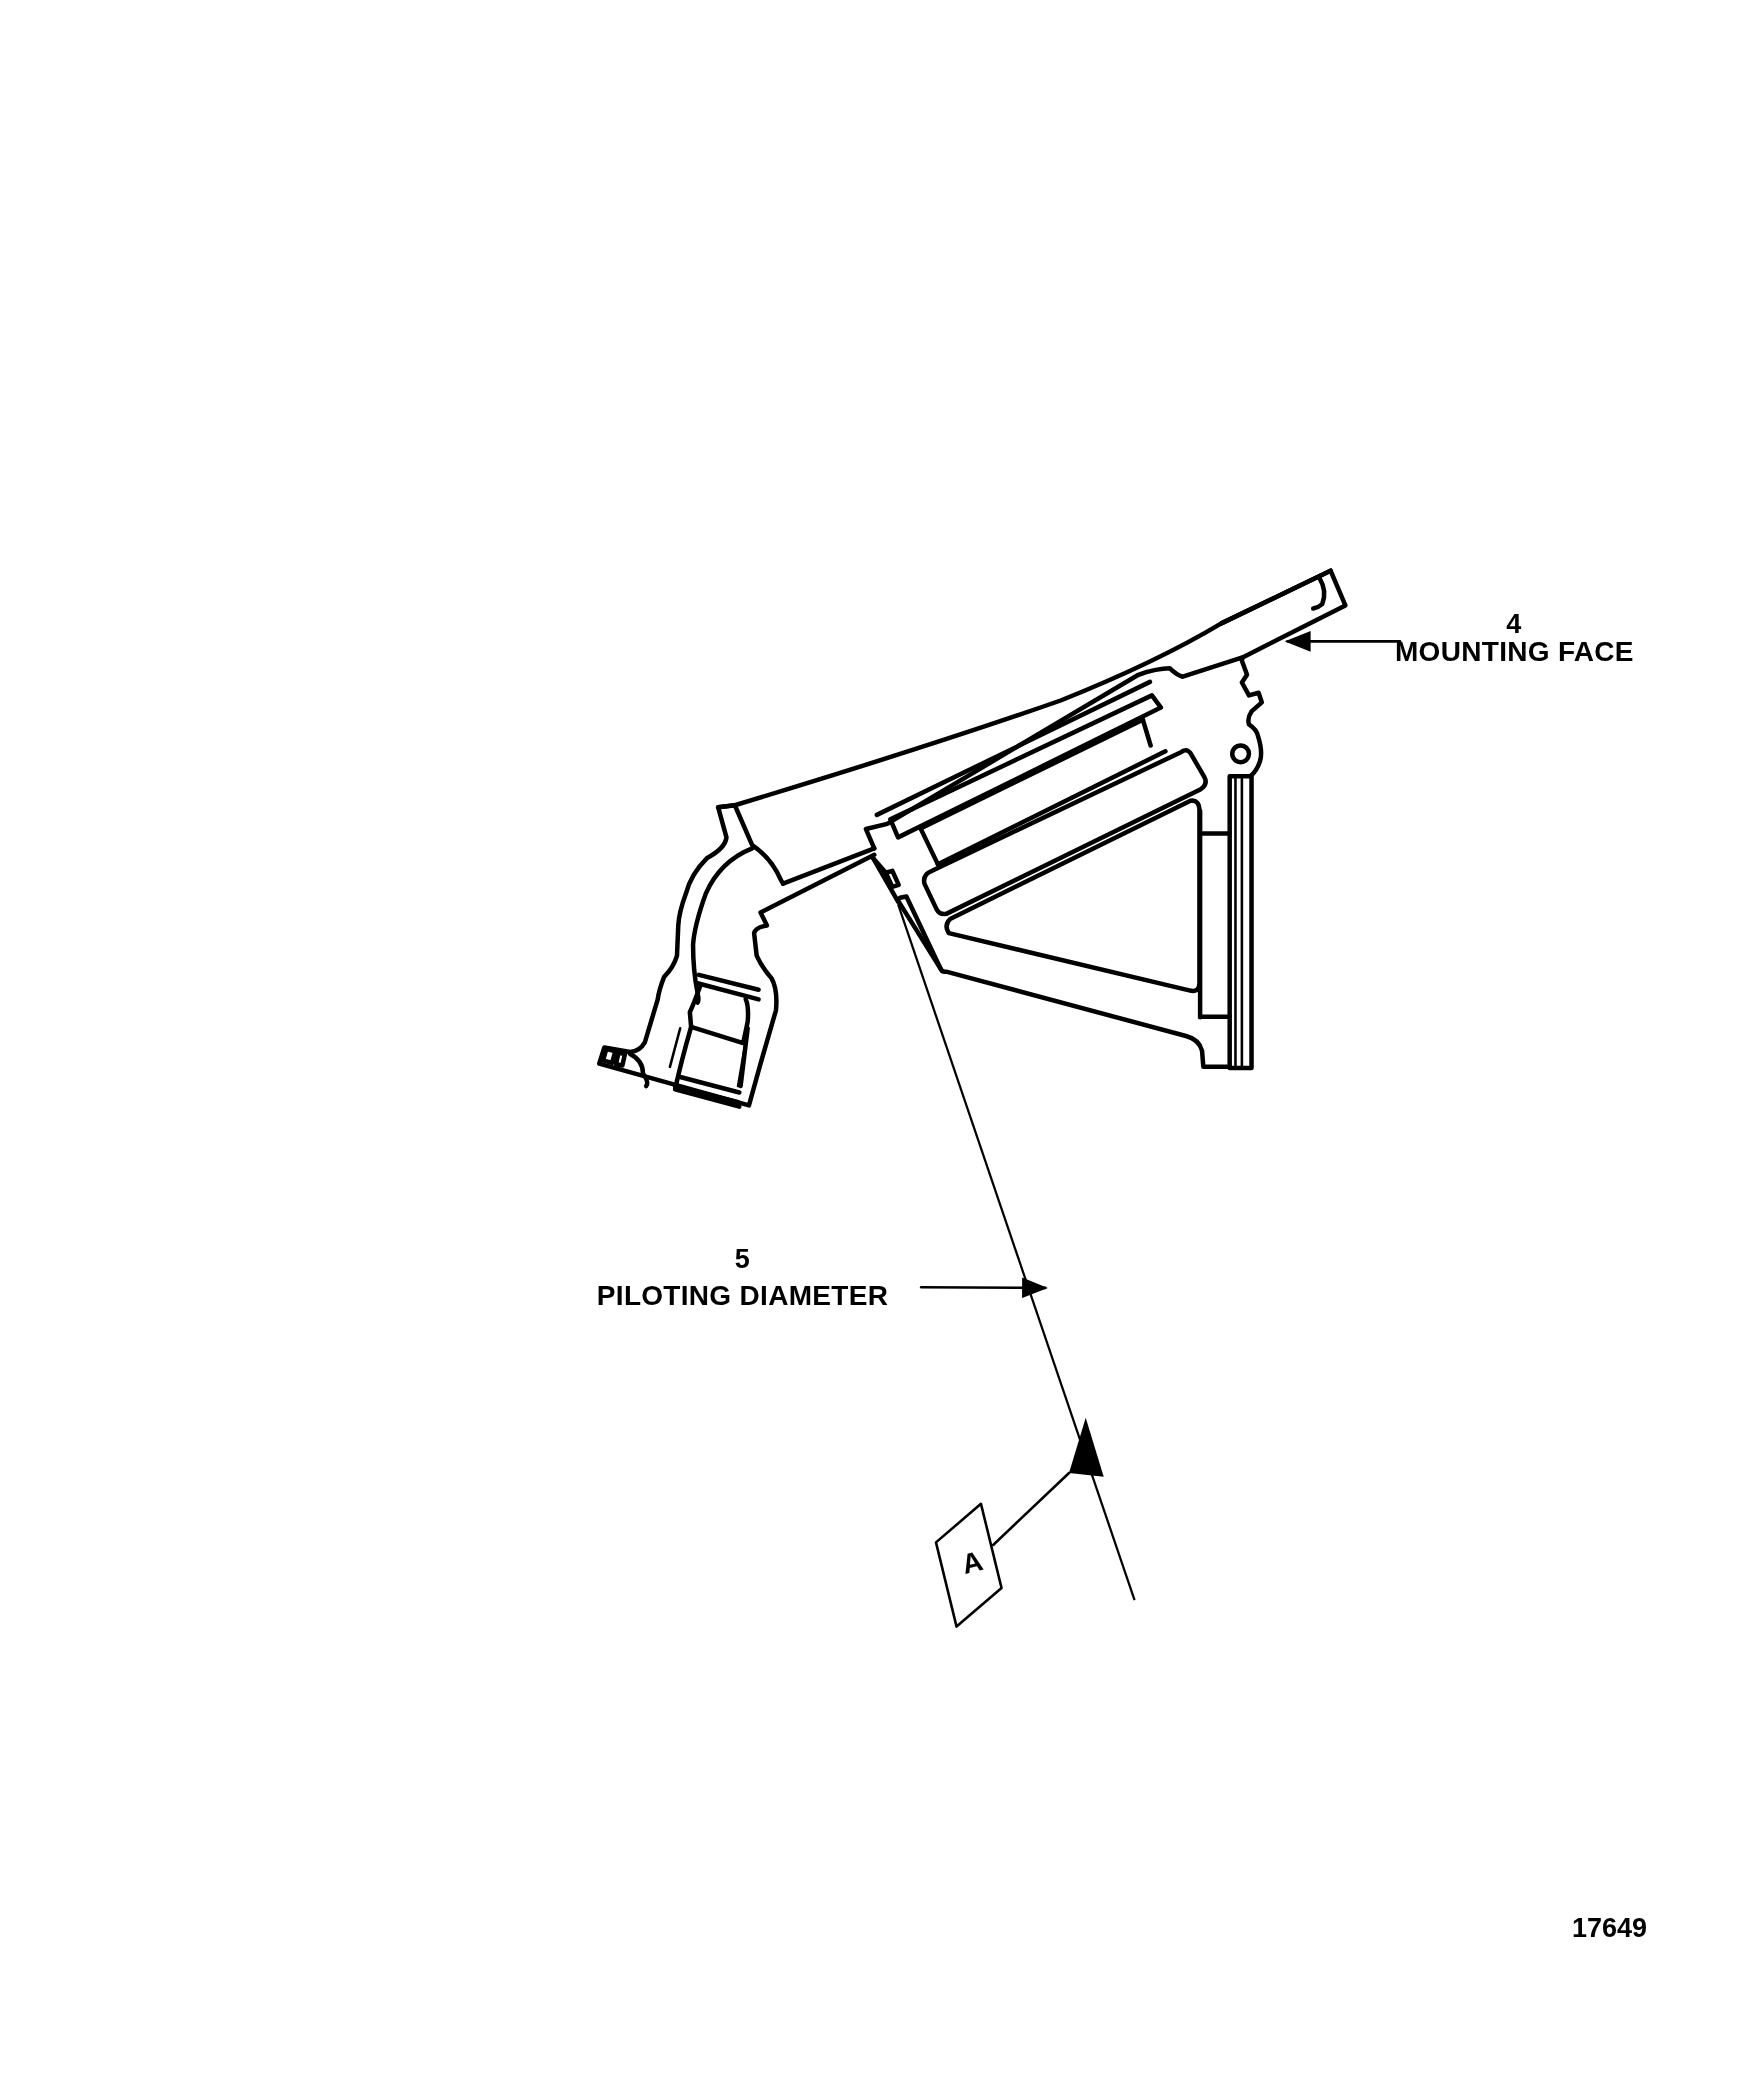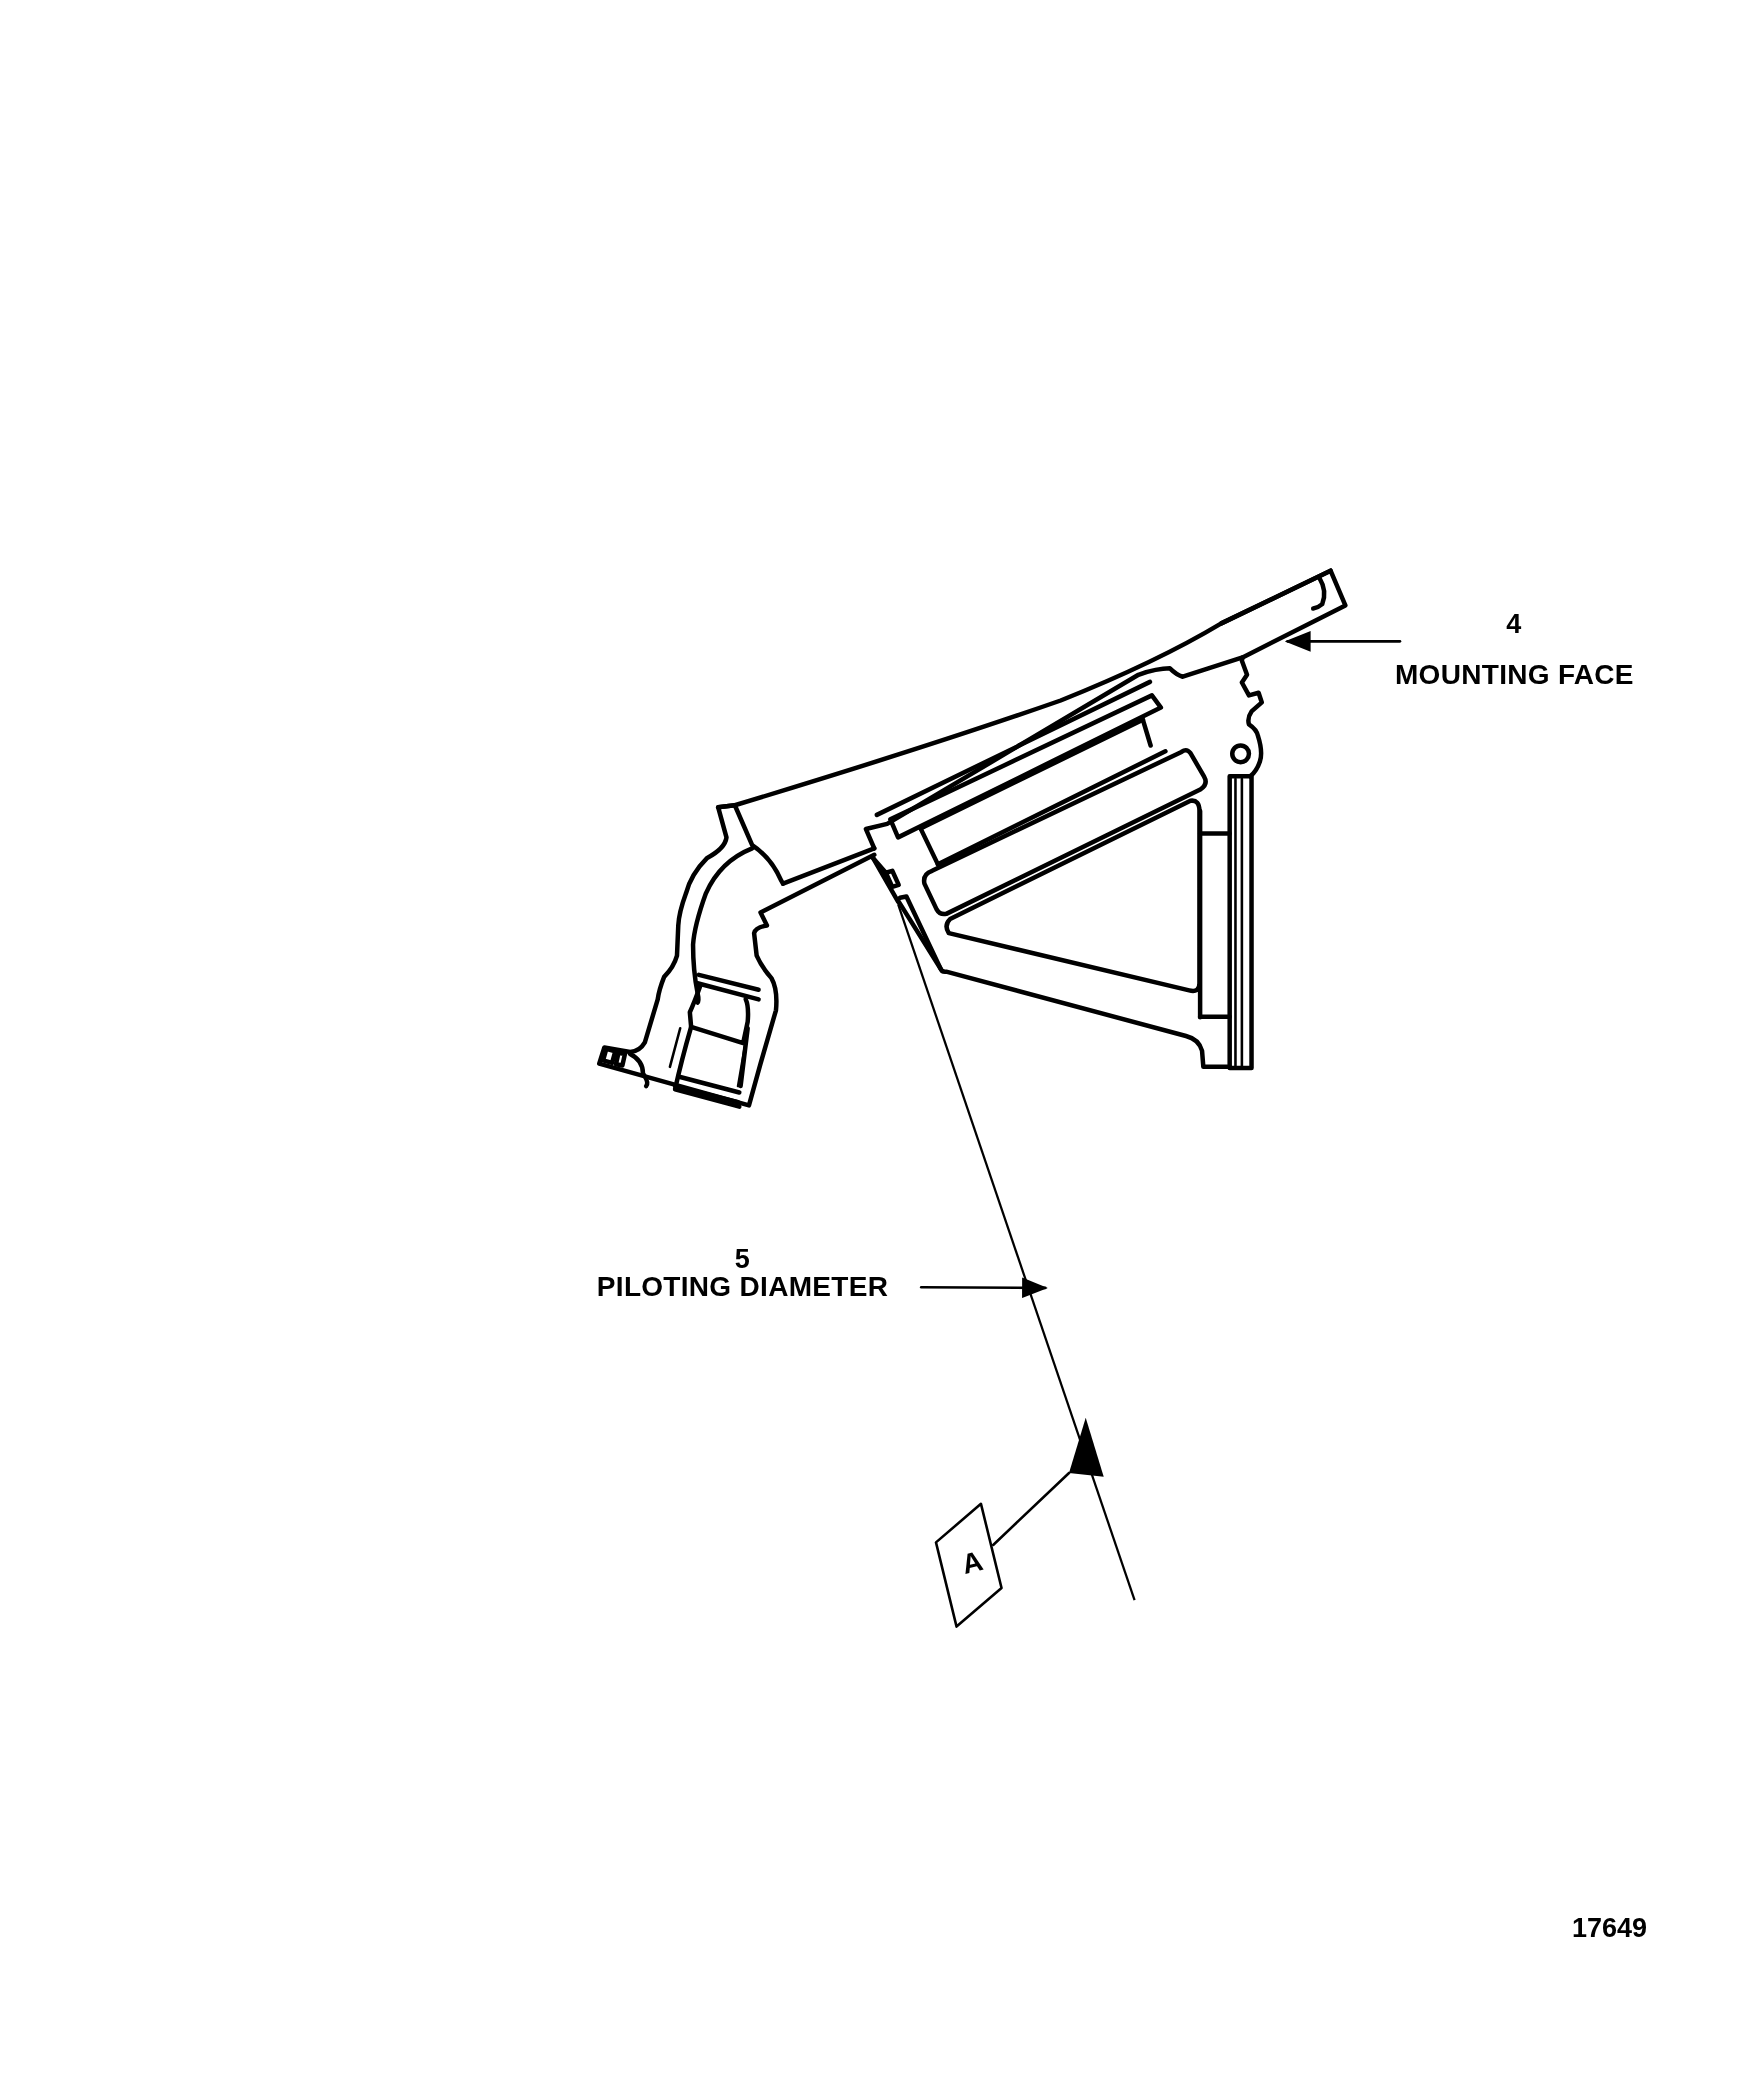--- a/index.html
+++ b/index.html
@@ -89,24 +89,24 @@
       <path d="M1689,2206 L1663,2292 L1717,2298 Z" fill="#000"></path>
       <line class="thin" x1="1663" y1="2292" x2="1545" y2="2404"></line>
       <path class="thin" d="M1456,2400 L1526,2340 L1558,2471 L1488,2531 Z" stroke-linejoin="round"></path>
     </g>
   </svg>
 
   <div class="lbl datum-letter" style="left:953px; top:1549px; width:39px; transform: rotate(-14deg);">A</div>
 
   <div class="lbl" style="left:1395px; top:611px; width:238px;">
     <div class="num">4</div>
-    <div class="name" style="margin-top:23px;">MOUNTING FACE</div>
+    <div class="name" style="margin-top:0;">MOUNTING FACE</div>
   </div>
 
   <div class="lbl" style="left:574px; top:1246px; width:337px;">
     <div class="num">5</div>
-    <div class="name" style="margin-top:0;">PILOTING DIAMETER</div>
+    <div class="name" style="margin-top:9px;">PILOTING DIAMETER</div>
   </div>
 
   <div class="fig" style="left:1572px; top:1913px;text-align:right;">17649</div>
 
 </div>
 
 
 </body></html>

